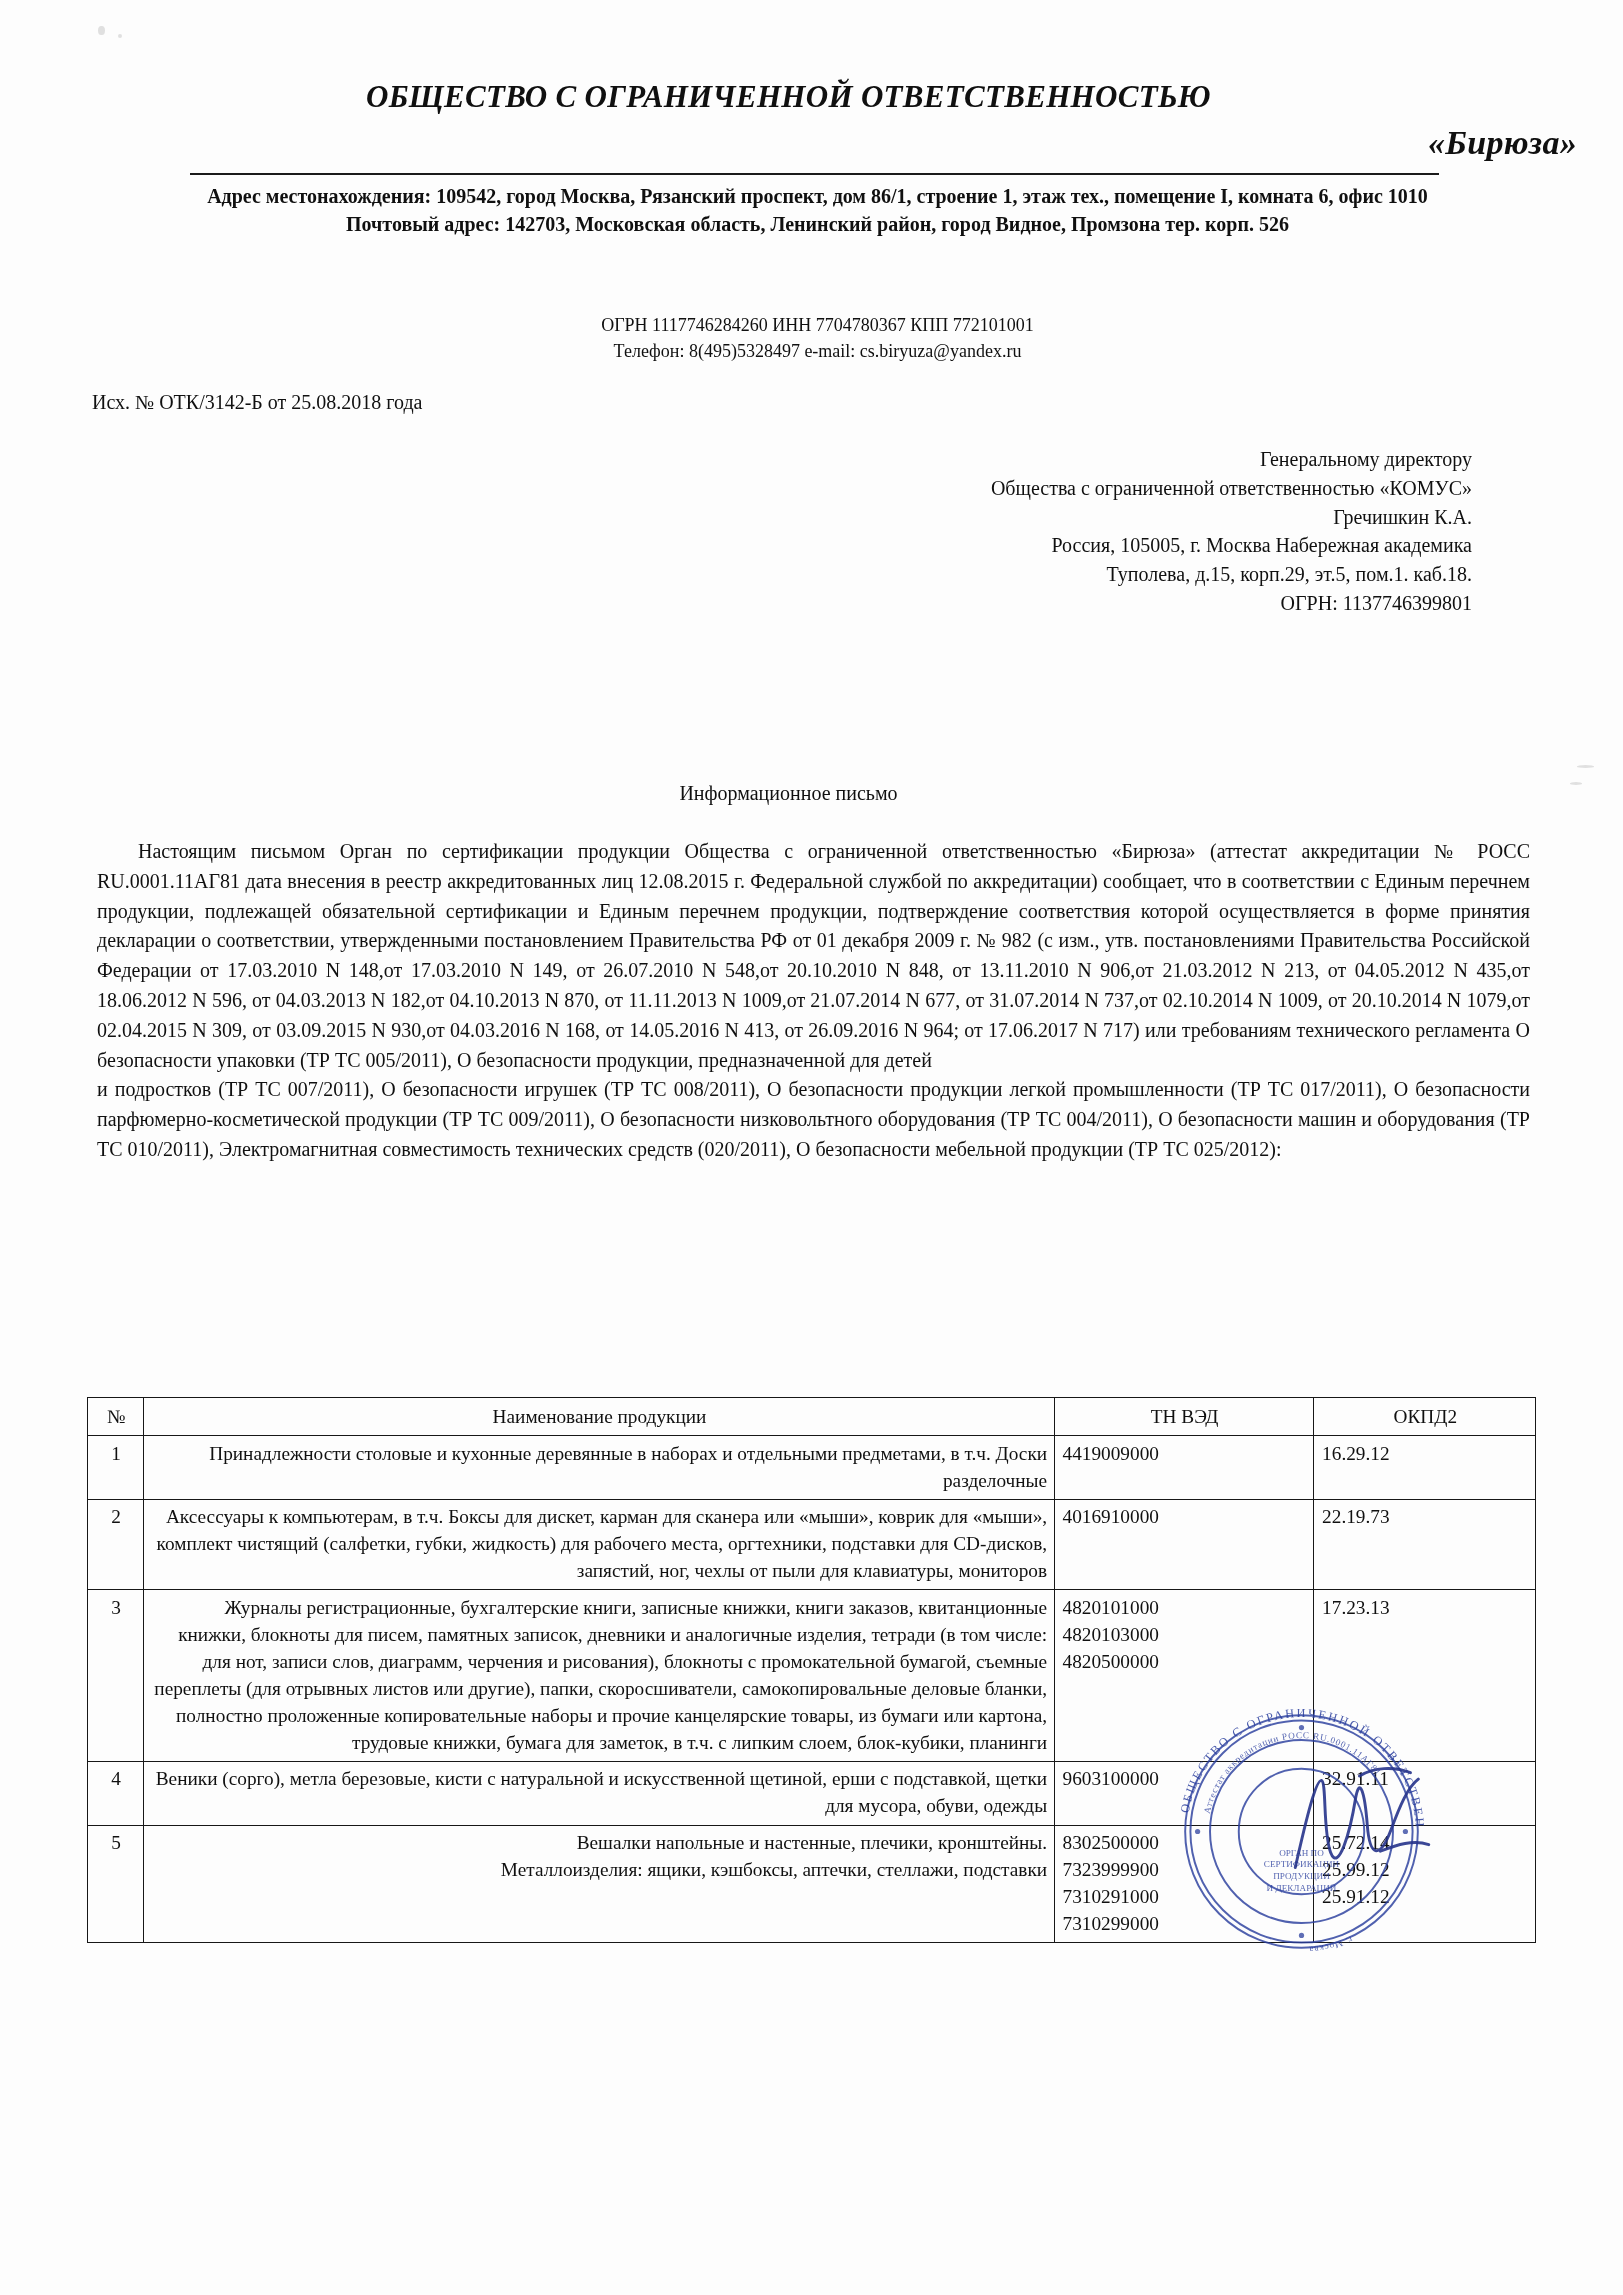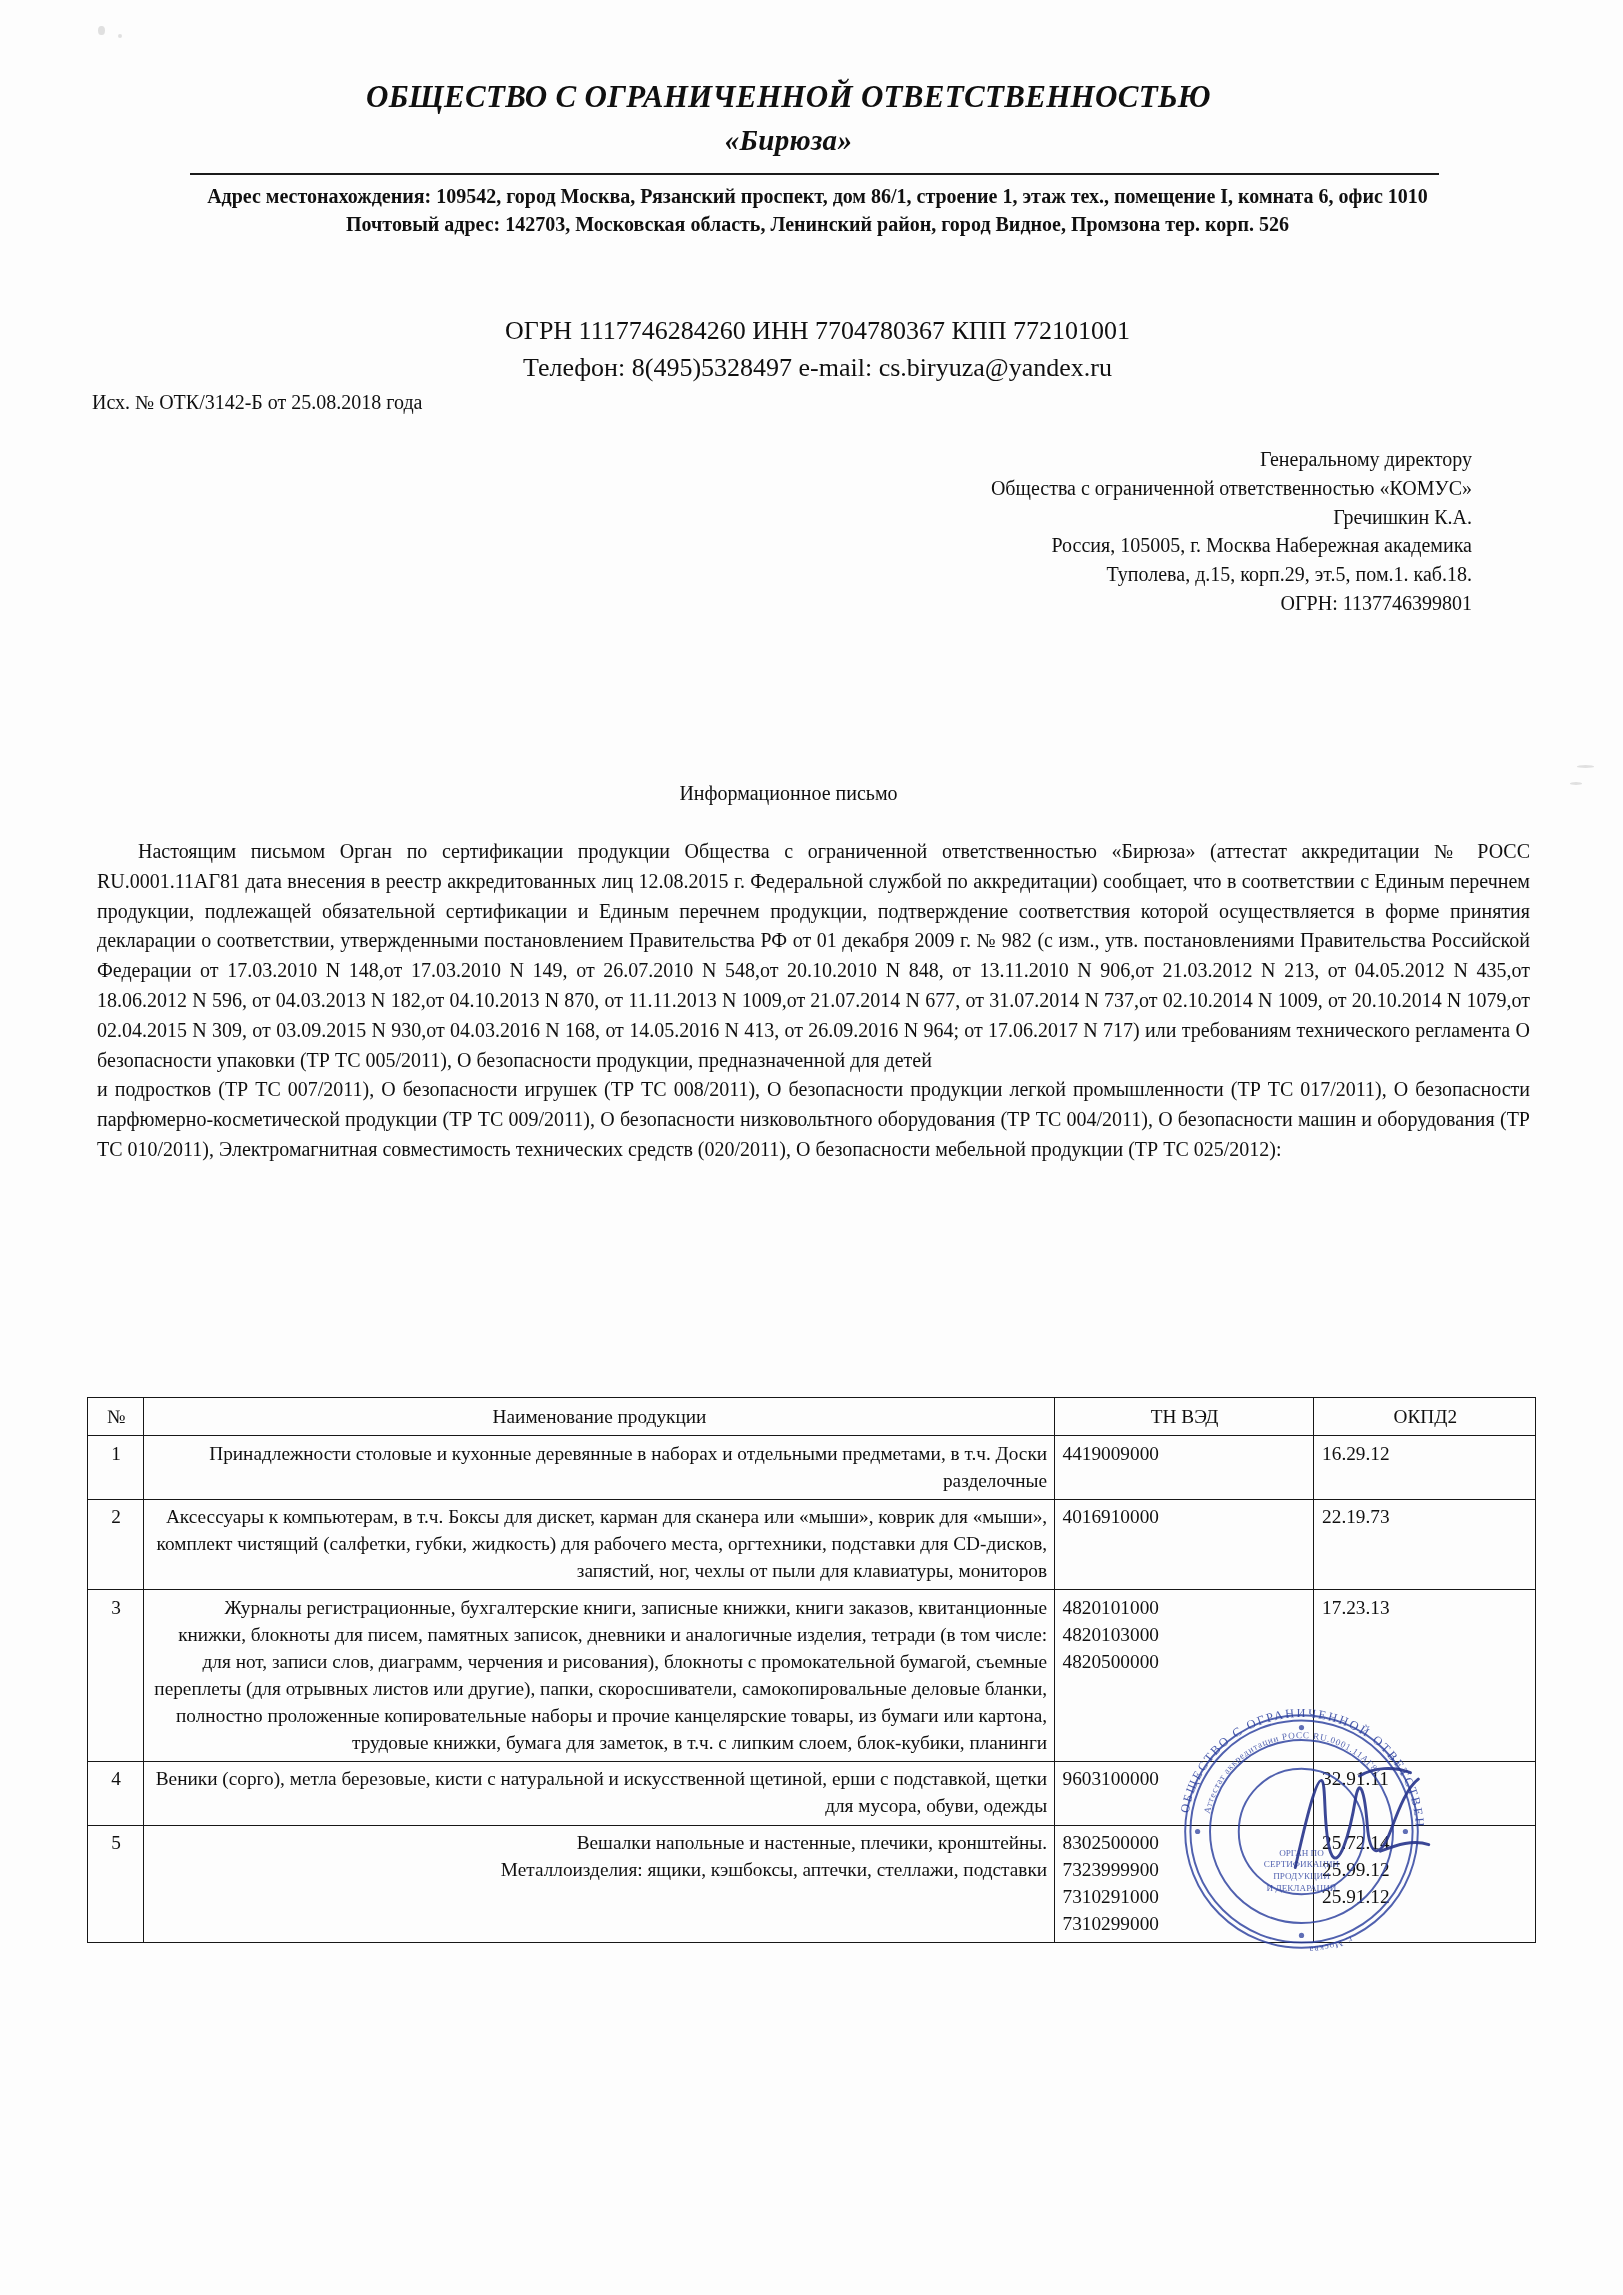--- a/index.html
+++ b/index.html
@@ -39,21 +39,22 @@
     letter-spacing: 0.3px;
   }
   .org-line1 {
     position: absolute;
     top: 79px; left: 0; right: 0;
     font-size: 31px;
   }
   .org-line2 {
     position: absolute;
     top: 124px; left: 0; right: 0;
-    font-size: 29px;
+    font-size: 34px;
+    text-align: right;
   }
   .rule {
     position: absolute;
     left: 190px;
     width: 1249px;
     top: 173px;
     height: 2px;
     background: #1b1b1b;
   }
   .addr-block {
@@ -65,21 +66,21 @@
     font-size: 20px;
     line-height: 1.42;
     font-weight: bold;
   }
   .codes-block {
     position: absolute;
     top: 313px;
     left: 196px;
     width: 1243px;
     text-align: center;
-    font-size: 26px;
+    font-size: 18px;
     line-height: 1.42;
   }
   .out-num {
     position: absolute;
     top: 391px;
     left: 92px;
     font-size: 20px;
   }
   .addressee {
     position: absolute;

